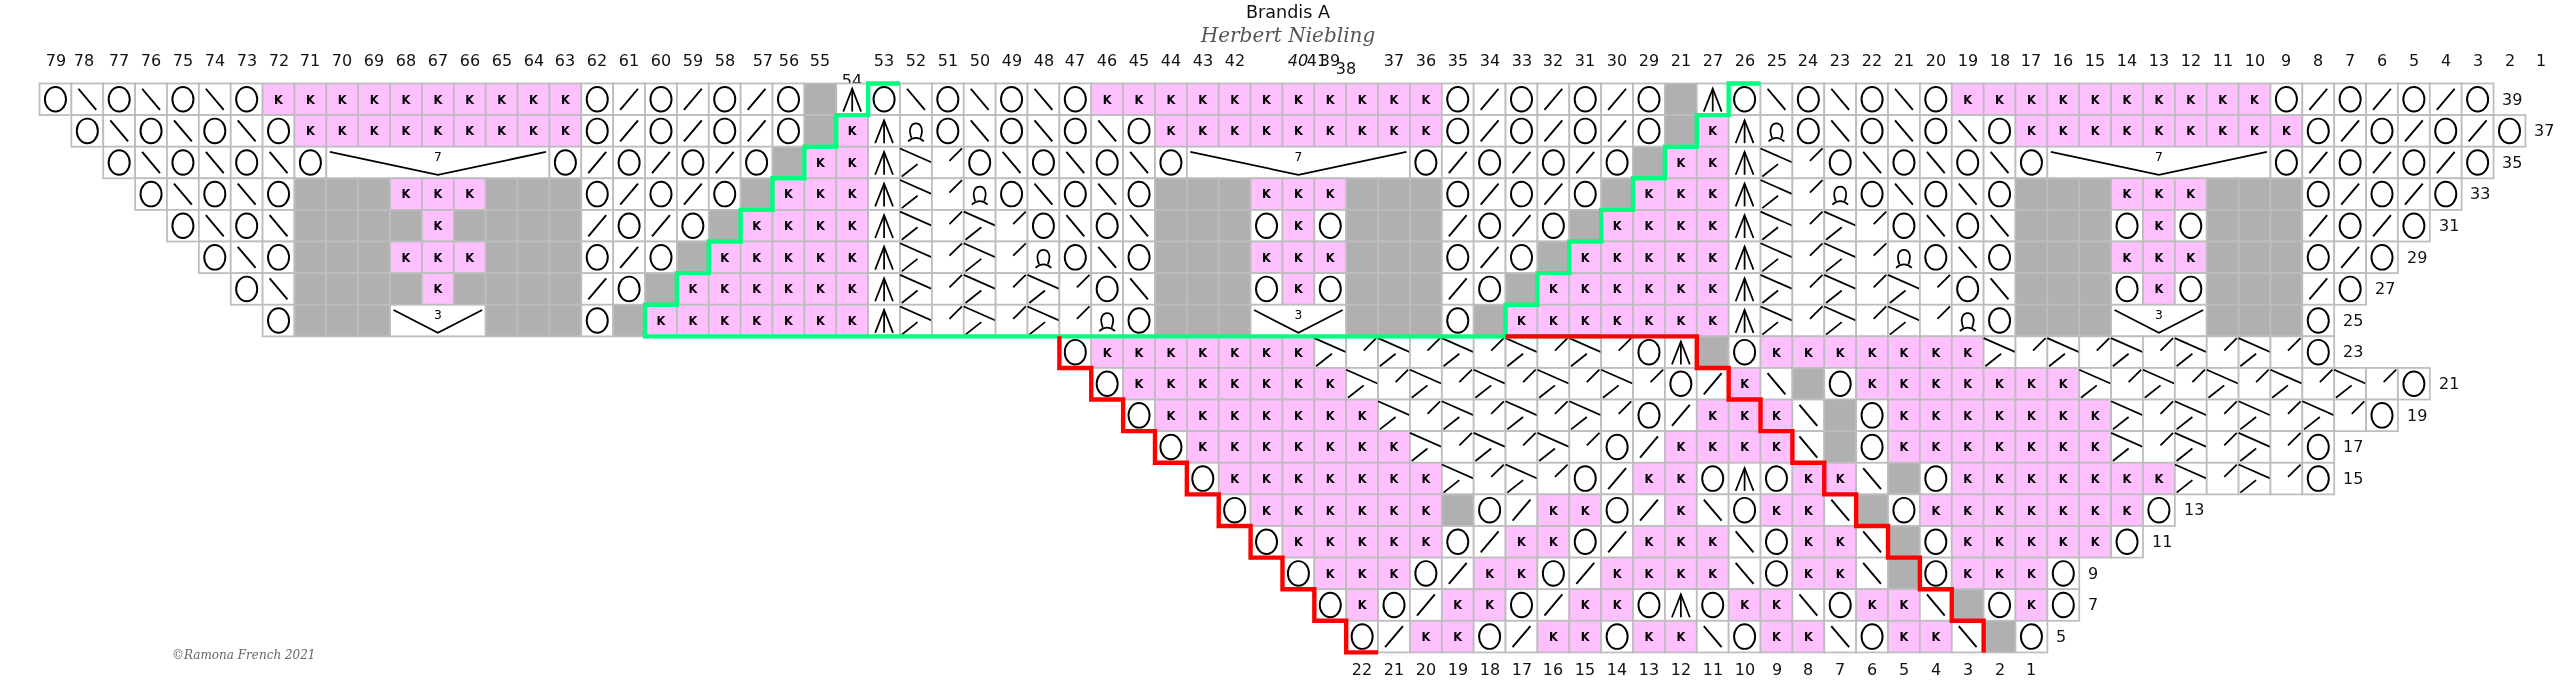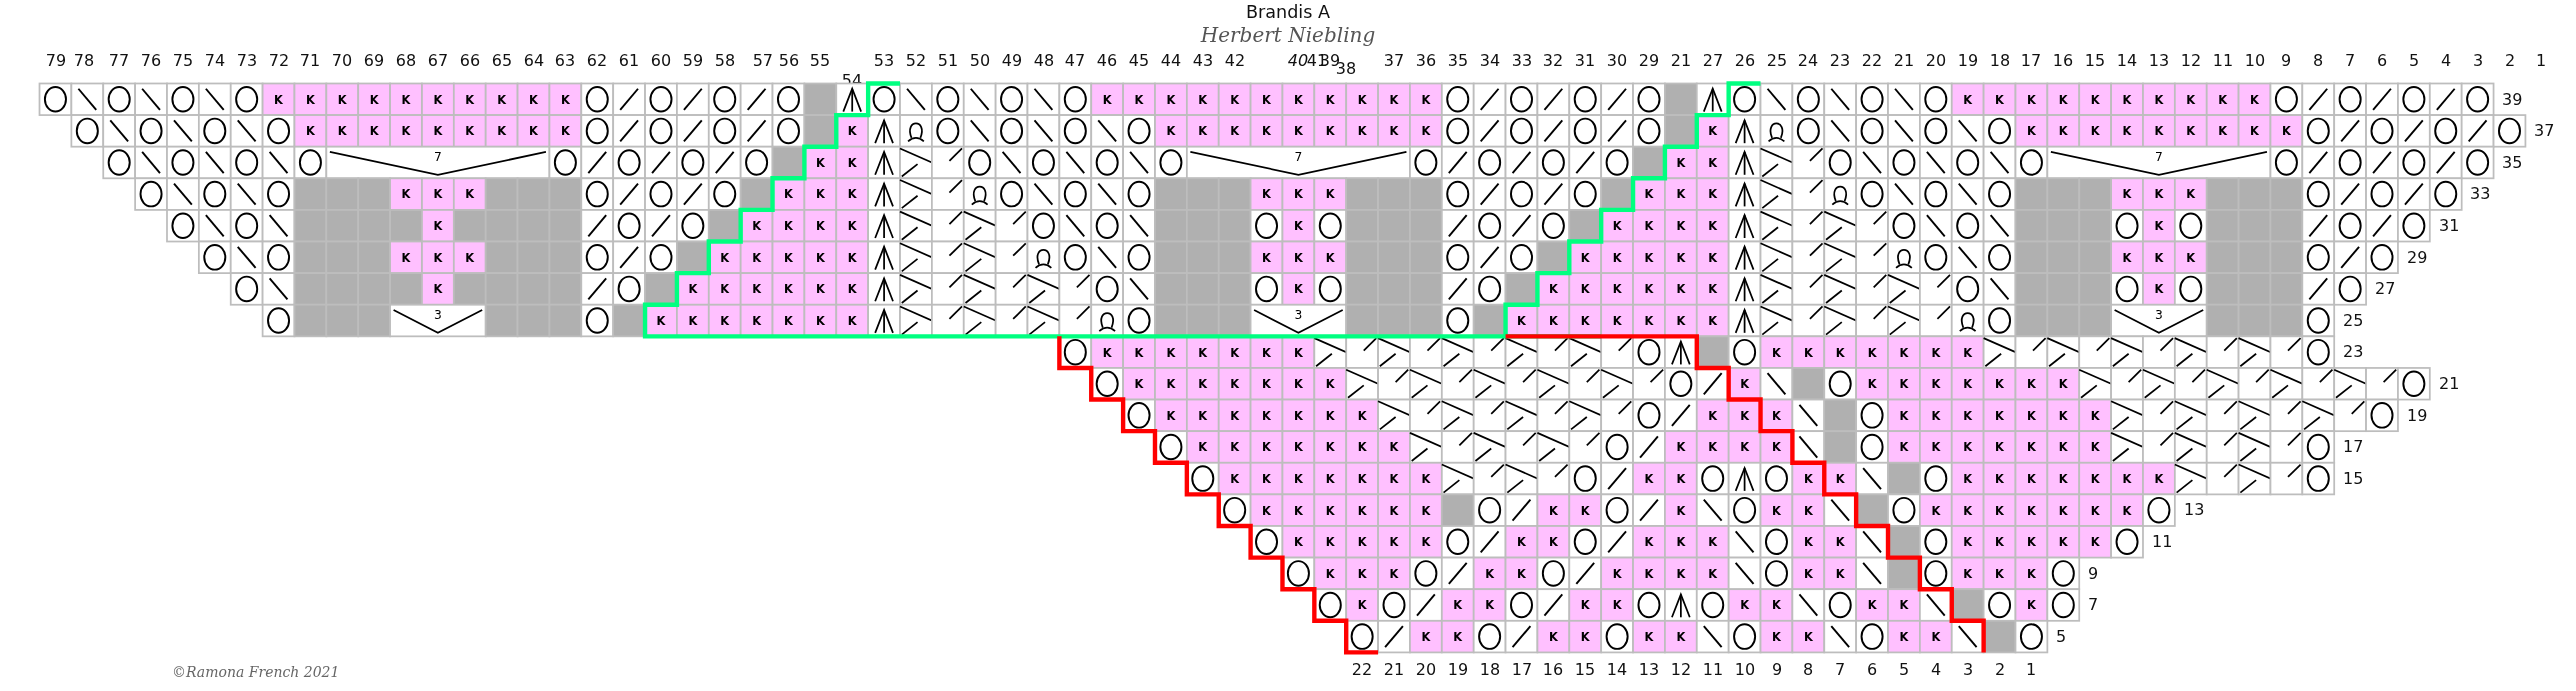--- a/index.html
+++ b/index.html
@@ -2,21 +2,21 @@
 <html style="font-size:14px"><head>
 <meta charset="utf-8">
 <style>
   html,body{margin:0;padding:0;background:#fff;}
   body{width:2576px;height:692px;position:relative;overflow:hidden;font-family:"DejaVu Sans","Liberation Sans",sans-serif;}
   .title{position:absolute;left:0;width:2576px;text-align:center;top:1.8px;font-size:17.6px;color:#111;}
   .subtitle{position:absolute;left:0;width:2576px;text-align:center;top:23px;font-size:20px;color:#555;font-family:"DejaVu Serif",serif;font-style:italic;}
   .collabel{position:absolute;top:51px;width:32px;text-align:center;font-size:16px;color:#111;}
   .botlabel{position:absolute;top:660px;width:32px;text-align:center;font-size:16px;color:#111;}
   .rowlabel{position:absolute;font-size:16px;color:#111;}
-  .copyright{position:absolute;left:172px;top:664px;font-size:14px;color:#666;font-family:"DejaVu Serif",serif;font-style:italic;}
+  .copyright{position:absolute;left:172px;top:648px;font-size:12px;color:#666;font-family:"DejaVu Serif",serif;font-style:italic;}
   #chart{position:absolute;left:0;top:0;}
 </style>
 </head>
 <body>
 
 <div class="title">Brandis A</div>
 <div class="subtitle">Herbert Niebling</div>
 <div class="copyright">©Ramona French 2021</div>
 
 <div id="collabels">

